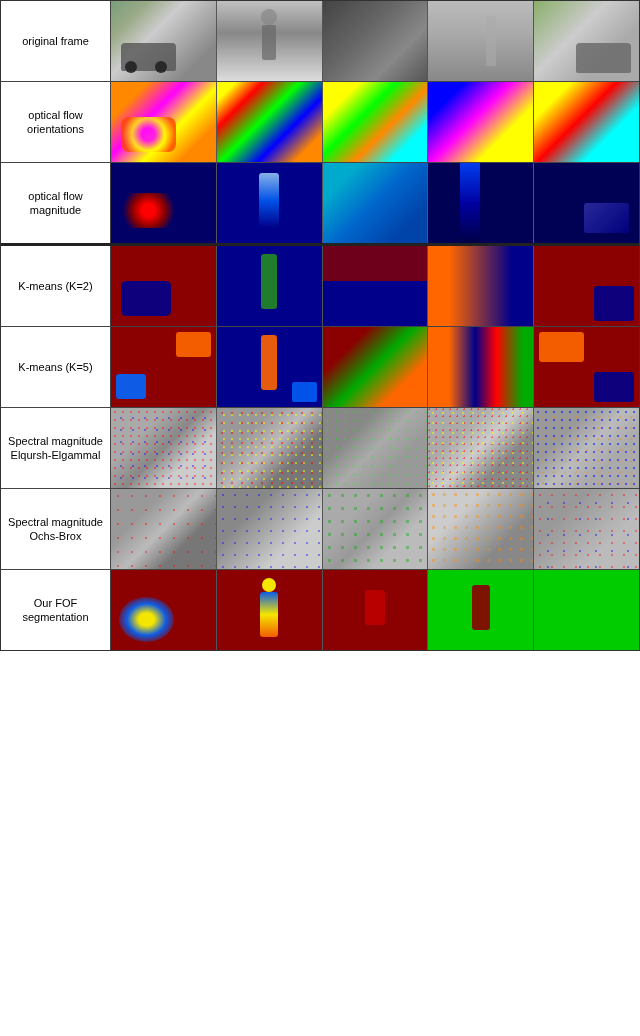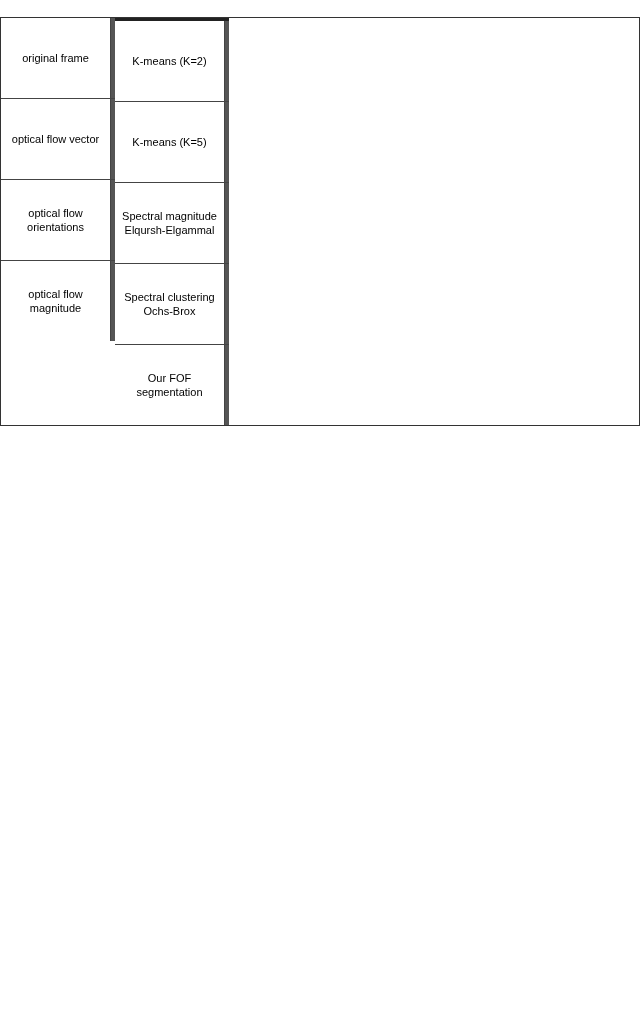--- a/index.html
+++ b/index.html
@@ -4,23 +4,22 @@
   <style>
     * { margin: 0; padding: 0; box-sizing: border-box; }
     body {
       width: 640px;
       background: #fff;
       font-family: Arial, sans-serif;
       font-size: 11px;
     }
     .grid-container {
       display: flex;
-      flex-direction: row;
+      flex-direction: column;
       border: 1px solid #333;
-      margin-top: 17px;
     }
     .row {
       display: flex;
       flex-direction: row;
       border-bottom: 1px solid #444;
       min-height: 80px;
     }
     .row:last-child {
       border-bottom: none;
     }
@@ -102,46 +101,20 @@
         </div>
 
         <div class="img-cell">
           <div class="img-placeholder" style="background: linear-gradient(135deg, #8aaf6a 0%, #cccccc 40%, #aaaaaa 70%); min-height:80px;">
             <div style="position:absolute;bottom:8px;right:8px;width:55px;height:30px;background:#666;border-radius:4px 4px 2px 2px;opacity:0.8;"></div>
           </div>
         </div>
       </div>
     </div>
 
-    <div class="row">
-      <div class="label-cell">optical flow vector</div>
-      <div class="images-area">
-        <div class="img-cell">
-          <div class="img-placeholder" style="background:#000066; min-height:80px;">
-            <div style="position:absolute;bottom:15px;left:15px;width:50px;height:40px;background:radial-gradient(circle,#4444ff 30%,#000066 70%);border-radius:50%;opacity:0.8;"></div>
-          </div>
-        </div>
-        <div class="img-cell">
-          <div class="img-placeholder" style="background: linear-gradient(135deg, #00bb00 30%, #ffffff 50%, #ff8800 70%); min-height:80px;"></div>
-        </div>
-        <div class="img-cell">
-          <div class="img-placeholder" style="background: linear-gradient(135deg, #ffaa00 20%, #ffdd00 50%, #ff8800 80%); min-height:80px;">
-            <div style="position:absolute;top:20px;left:50%;transform:translateX(-50%);width:20px;height:40px;background:#ff4400;opacity:0.5;border-radius:3px;"></div>
-          </div>
-        </div>
-        <div class="img-cell">
-          <div class="img-placeholder" style="background: linear-gradient(135deg, #ffffff 20%, #aaaaff 50%, #0000aa 70%); min-height:80px;"></div>
-        </div>
-        <div class="img-cell">
-          <div class="img-placeholder" style="background: linear-gradient(135deg, #cc88cc 20%, #8888cc 50%, #aaaaee 80%); min-height:80px;">
-            <div style="position:absolute;bottom:10px;right:10px;width:40px;height:25px;background:#9999cc;opacity:0.6;border-radius:3px;"></div>
-          </div>
-        </div>
-      </div>
-    </div>
 
     <div class="row">
       <div class="label-cell">optical flow orientations</div>
       <div class="images-area">
         <div class="img-cell">
           <div class="img-placeholder" style="background: linear-gradient(135deg, #ff8800 20%, #ff00ff 40%, #ffff00 60%, #ff8800 80%); min-height:80px;">
             <div style="position:absolute;bottom:10px;left:10px;width:55px;height:35px;background:radial-gradient(circle,#ff00ff 20%,#ffff00 50%,#ff4400 80%);border-radius:8px;opacity:0.8;"></div>
           </div>
         </div>
         <div class="img-cell">
@@ -279,21 +252,21 @@
         </div>
         <div class="img-cell">
           <div class="img-placeholder" style="background:linear-gradient(135deg,#999 30%,#bbb 50%,#aaa 70%); min-height:80px;">
             <div style="position:absolute;inset:0;background-image:radial-gradient(circle,#0000ff 1px,transparent 1px),radial-gradient(circle,#ff8800 1px,transparent 1px);background-size:8px 8px,11px 11px;background-position:0 0,4px 4px;opacity:0.5;"></div>
           </div>
         </div>
       </div>
     </div>
 
     <div class="row">
-      <div class="label-cell">Spectral clustering Ochs-Brox</div>
+      <div class="label-cell">Spectral magnitude Ochs-Brox</div>
       <div class="images-area">
         <div class="img-cell">
           <div class="img-placeholder" style="background:linear-gradient(135deg,#999 30%,#bbb 50%,#777 70%); min-height:80px;">
             <div style="position:absolute;inset:0;background-image:radial-gradient(circle,#ff0000 1.5px,transparent 1.5px);background-size:14px 14px;opacity:0.4;"></div>
           </div>
         </div>
         <div class="img-cell">
           <div class="img-placeholder" style="background:linear-gradient(135deg,#888 30%,#aaa 50%,#ccc 70%); min-height:80px;">
             <div style="position:absolute;inset:0;background-image:radial-gradient(circle,#0000ff 1.5px,transparent 1.5px);background-size:12px 12px;opacity:0.4;"></div>
           </div>

